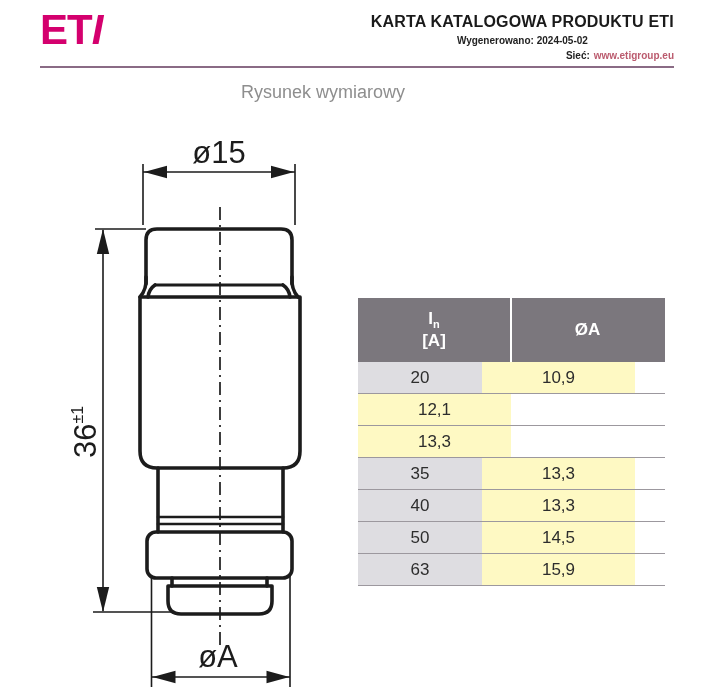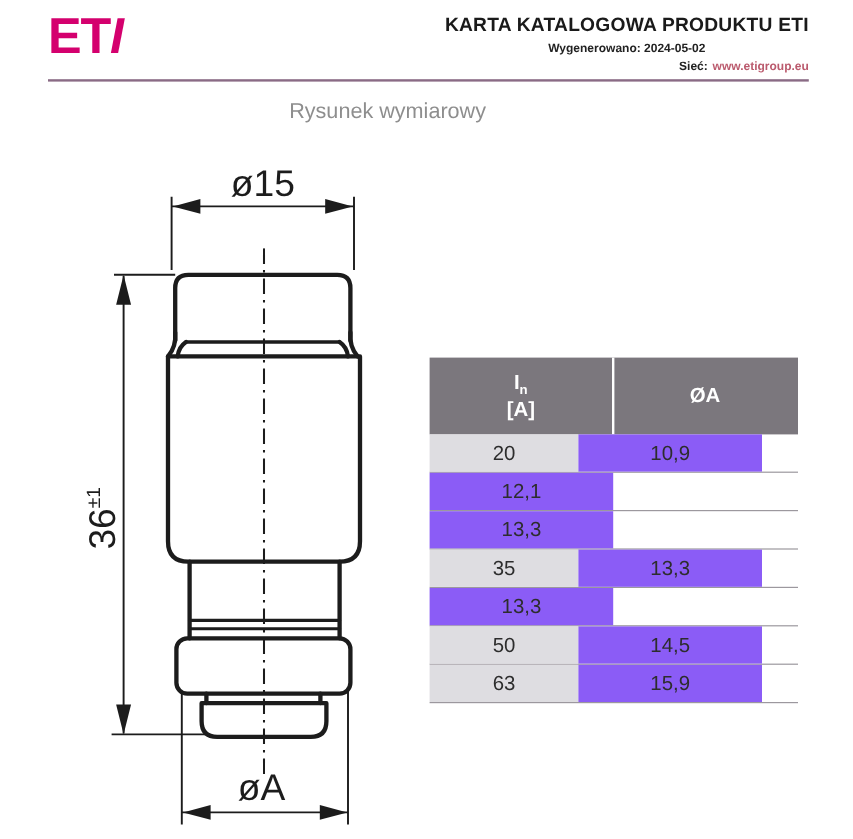--- a/index.html
+++ b/index.html
@@ -40,21 +40,21 @@
   .thead { display:flex; height:64px; background:#7b777d; color:#ffffff; }
   .th { display:flex; flex-direction:column; align-items:center; justify-content:center;
         font-weight:bold; font-size:17px; line-height:1.15; }
   .th1 { width:154px; border-right:2px solid #ffffff; }
   .th2 { width:151px; }
   .th sub { font-size:11px; font-weight:bold; }
   .tr { display:flex; height:32px; border-bottom:1.5px solid #9c989e; }
   .td { display:flex; align-items:center; justify-content:center;
         font-size:17px; color:#2d2d2d; }
   .td1 { width:124px; background:#dedde1; }
-  .td2 { width:153px; background:#8b5cf6; }
+  .td2 { width:153px; background:#fef9c3; }
 </style>
 </head>
 <body>
 
 <div class="page">
 
   <div class="logo"><span>ET</span><span class="logo-i">I</span></div>
 
   <div class="header-right">
     <div class="hr-line1">KARTA KATALOGOWA PRODUKTU ETI</div>
@@ -132,20 +132,21 @@
       <div class="td td2">12,1</div>
     </div>
     <div class="tr">
       <div class="td td2">13,3</div>
     </div>
     <div class="tr">
       <div class="td td1">35</div>
       <div class="td td2">13,3</div>
     </div>
     <div class="tr">
+      <div class="td td1">40</div>
       <div class="td td2">13,3</div>
     </div>
     <div class="tr">
       <div class="td td1">50</div>
       <div class="td td2">14,5</div>
     </div>
     <div class="tr">
       <div class="td td1">63</div>
       <div class="td td2">15,9</div>
     </div>

